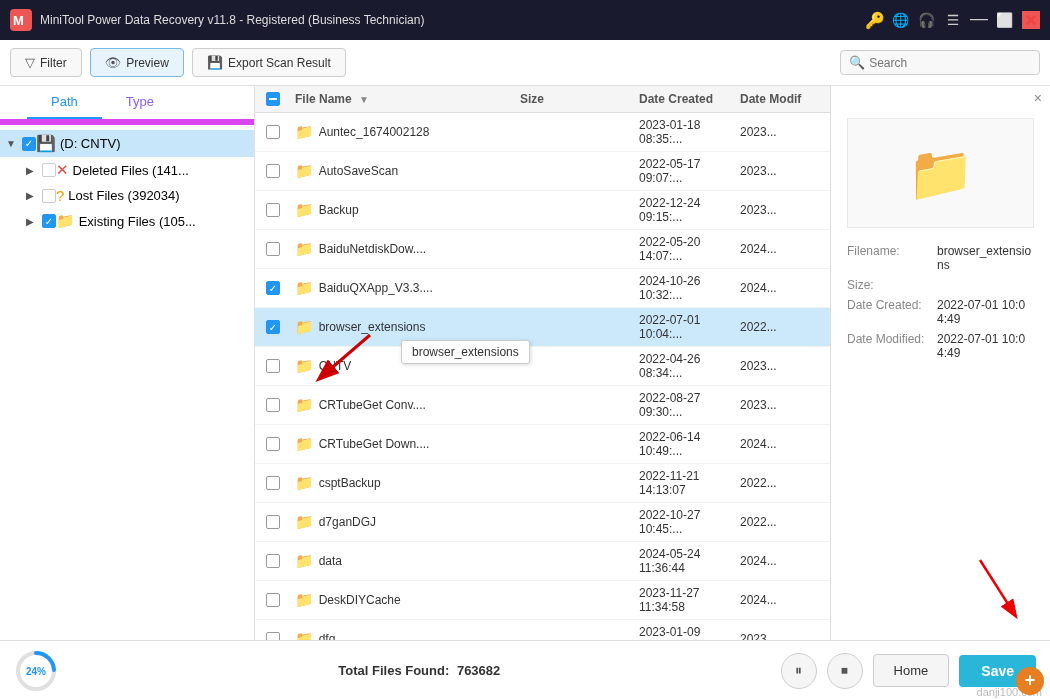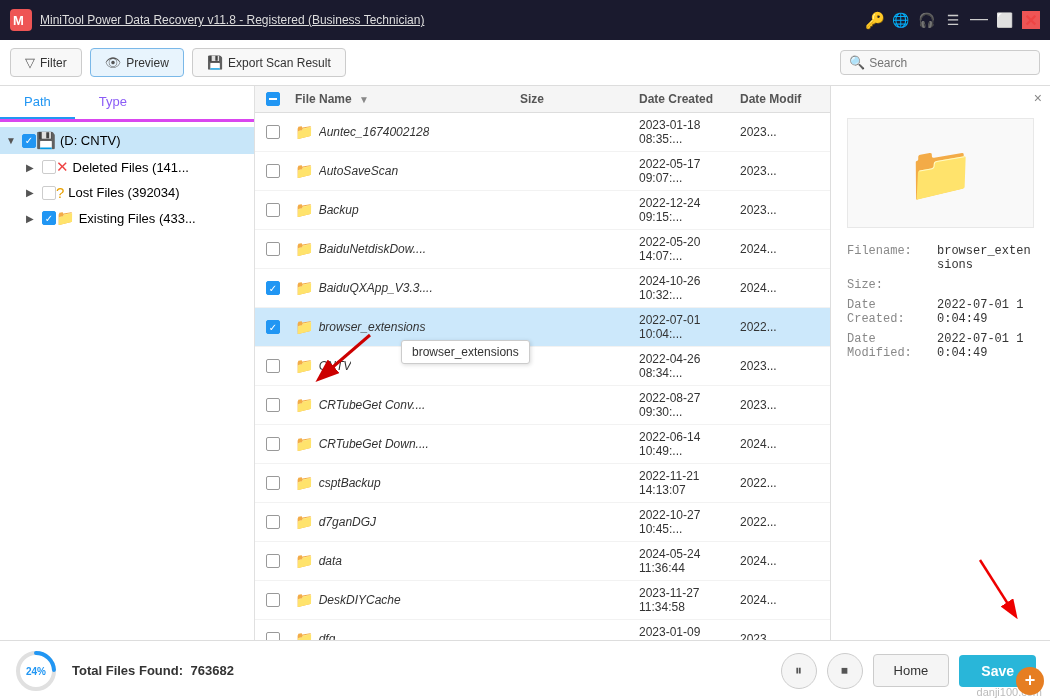--- a/index.html
+++ b/index.html
@@ -3,21 +3,21 @@
   <meta charset="utf-8">
   <style>
     * { margin: 0; padding: 0; box-sizing: border-box; }
     body { width: 1050px; height: 700px; font-family: 'Segoe UI', Arial, sans-serif; font-size: 13px; background: #f0f0f0; overflow: hidden; user-select: none; }
 
     
     .title-bar {
       height: 40px; background: #1a1a2e; display: flex; align-items: center; padding: 0 10px; color: #fff;
     }
     .title-bar-logo { width: 22px; height: 22px; margin-right: 8px; }
-    .title-bar-text { flex: 1; font-size: 12px; color: #ddd; text-decoration: underline; }
+    .title-bar-text { flex: 1; font-size: 12px; color: #ddd; }
     .title-bar-icons { display: flex; gap: 8px; align-items: center; }
     .title-bar-icon { width: 18px; height: 18px; display: flex; align-items: center; justify-content: center; color: #ccc; cursor: pointer; font-size: 14px; }
     .title-icon-key { color: #f0c040; font-size: 16px; }
     .win-btn-close { background: #e55; color: #fff; font-weight: bold; }
 
     
     .toolbar {
       height: 46px; background: #fff; border-bottom: 1px solid #ddd; display: flex; align-items: center; padding: 0 10px; gap: 8px;
     }
     .toolbar-btn {
@@ -31,21 +31,21 @@
     .search-box input {
       border: none; background: transparent; outline: none; font-size: 12px; width: 160px; color: #a21caf;
     }
     .search-icon { color: #888; font-size: 13px; margin-right: 4px; }
 
     
     .main { display: flex; height: calc(700px - 40px - 46px - 60px); background: #fff; }
 
     
     .left-panel { width: 255px; border-right: 1px solid #e0e0e0; display: flex; flex-direction: column; background: #fff; }
-    .tab-bar { display: flex; border-bottom: 3px solid #d946ef; }
+    .tab-bar { display: flex; border-bottom: 6px solid #d946ef; padding-left: 27px; }
     .tab { padding: 8px 24px; cursor: pointer; font-size: 13px; color: #8b5cf6; border-bottom: 2px solid transparent; }
     .tab.active { color: #2196f3; border-bottom: 2px solid #2196f3; font-weight: 500; }
     .tree-area { flex: 1; overflow-y: auto; padding: 5px 0; }
     .tree-item { display: flex; align-items: center; padding: 4px 6px; cursor: pointer; }
     .tree-item.selected { background: #c8e6f9; }
     .tree-expand { width: 16px; font-size: 10px; color: #555; flex-shrink: 0; }
     .tree-child { padding-left: 20px; }
     .tree-child .tree-item { }
 
     
@@ -55,48 +55,48 @@
     .col-name { flex: 1; padding-left: 4px; }
     .col-size { width: 90px; }
     .col-date-created { width: 130px; padding-left: 29px; }
     .sort-arrow { margin-left: 4px; color: #888; font-size: 10px; }
     .file-rows { flex: 1; overflow-y: auto; }
     .file-row { display: flex; align-items: center; padding: 5px 0; border-bottom: 1px solid #f2f2f2; font-size: 12px; color: #333; cursor: pointer; position: relative; }
     .file-row.selected { background: #cce8fb; }
     .file-row .col-check { }
     .file-row .col-name { display: flex; align-items: center; gap: 5px; padding-left: 4px; }
     .folder-icon { font-size: 15px; }
-    .file-name-text { white-space: nowrap; overflow: hidden; text-overflow: ellipsis; max-width: 160px; font-style: italic; }
+    .file-name-text { white-space: nowrap; overflow: hidden; text-overflow: ellipsis; max-width: 160px; }
     .checkbox { width: 14px; height: 14px; border: 1px solid #999; border-radius: 2px; flex-shrink: 0; display: flex; align-items: center; justify-content: center; }
     .checkbox.checked { background: #2196f3; border-color: #2196f3; color: #fff; font-size: 10px; }
 
     
     .tooltip-box {
       position: absolute; background: #fff; border: 1px solid #ccc; padding: 4px 10px; border-radius: 3px; font-size: 12px; color: #333; white-space: nowrap; z-index: 100; left: 110px; top: 22px; box-shadow: 1px 1px 4px rgba(0,0,0,0.15);
     }
 
     
     .preview-panel { width: 220px; border-left: 1px solid #ddd; display: flex; flex-direction: column; background: #fff; padding: 0; }
     .preview-close { display: flex; justify-content: flex-end; padding: 4px 8px; }
     .preview-close-btn { font-size: 14px; color: #888; cursor: pointer; }
     .preview-image-area { display: flex; align-items: center; justify-content: center; height: 110px; border: 1px solid #e8e8e8; margin: 8px 16px; background: #f9f9f9; }
     .preview-folder-icon { font-size: 54px; color: #f5a623; }
     .preview-info { padding: 8px 16px; font-size: 12px; }
-    .preview-info-row { display: flex; margin-bottom: 6px; font-family: Liberation Mono, monospace; }
+    .preview-info-row { display: flex; margin-bottom: 6px; }
     .preview-info-label { color: #888; width: 90px; flex-shrink: 0; }
     .preview-info-value { color: #333; font-weight: 500; word-break: break-all; }
 
     
     .status-bar {
       height: 60px; background: #fff; border-top: 1px solid #ddd; display: flex; align-items: center; padding: 0 14px; gap: 14px;
     }
     .progress-circle { width: 44px; height: 44px; flex-shrink: 0; position: relative; }
     .progress-circle svg { transform: rotate(-90deg); }
     .progress-text { position: absolute; top: 50%; left: 50%; transform: translate(-50%, -50%); font-size: 10px; font-weight: bold; color: #2196f3; }
-    .status-text { flex: 1; }
+    .status-text { flex: 1; text-align: center; }
     .status-main { font-weight: bold; font-size: 13px; color: #333; }
     .status-sub { font-size: 11px; color: #555; margin-top: 2px; }
     .status-note { font-size: 11px; color: #e67e22; margin-top: 2px; }
     .status-actions { display: flex; gap: 10px; align-items: center; }
     .action-btn { width: 36px; height: 36px; border-radius: 50%; border: 1px solid #ccc; background: #f5f5f5; display: flex; align-items: center; justify-content: center; cursor: pointer; font-size: 14px; color: #555; }
     .home-btn { padding: 8px 20px; border: 1px solid #ccc; border-radius: 4px; background: #f5f5f5; cursor: pointer; font-size: 13px; color: #333; }
     .save-btn { padding: 8px 22px; border-radius: 4px; background: #29b6d9; color: #fff; border: none; cursor: pointer; font-size: 14px; font-weight: bold; }
     .add-icon-btn { width: 28px; height: 28px; border-radius: 50%; background: #e67e22; color: #fff; border: none; cursor: pointer; font-size: 18px; display: flex; align-items: center; justify-content: center; font-weight: bold; margin-left: -8px; }
 
     
@@ -181,21 +181,21 @@
             <div class="checkbox" style="border-color:#ccc;"></div>
             <span style="font-size:15px; color:#e8a000; margin-right:4px;">?</span>
             <span>Lost Files (392034)</span>
           </div>
           <div class="tree-item">
             <span class="tree-expand">▶</span>
             <div class="checkbox checked">
                 <span>✓</span>
               </div>
             <span style="font-size:15px; color:#f5a623; margin-right:4px;">📁</span>
-            <span>Existing Files (433...</span>
+            <span>Existing Files (105...</span>
           </div>
         </div>
       </div>
     </div>
 
     <div class="file-panel">
       <div class="file-list-header">
         <div class="col-check">
           <div class="header-checkbox partial">
               <div class="header-checkbox-inner"></div>

